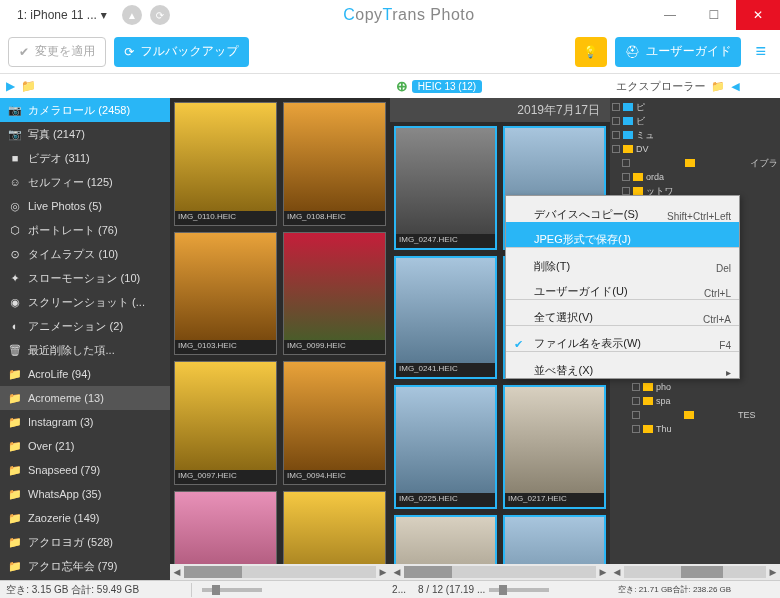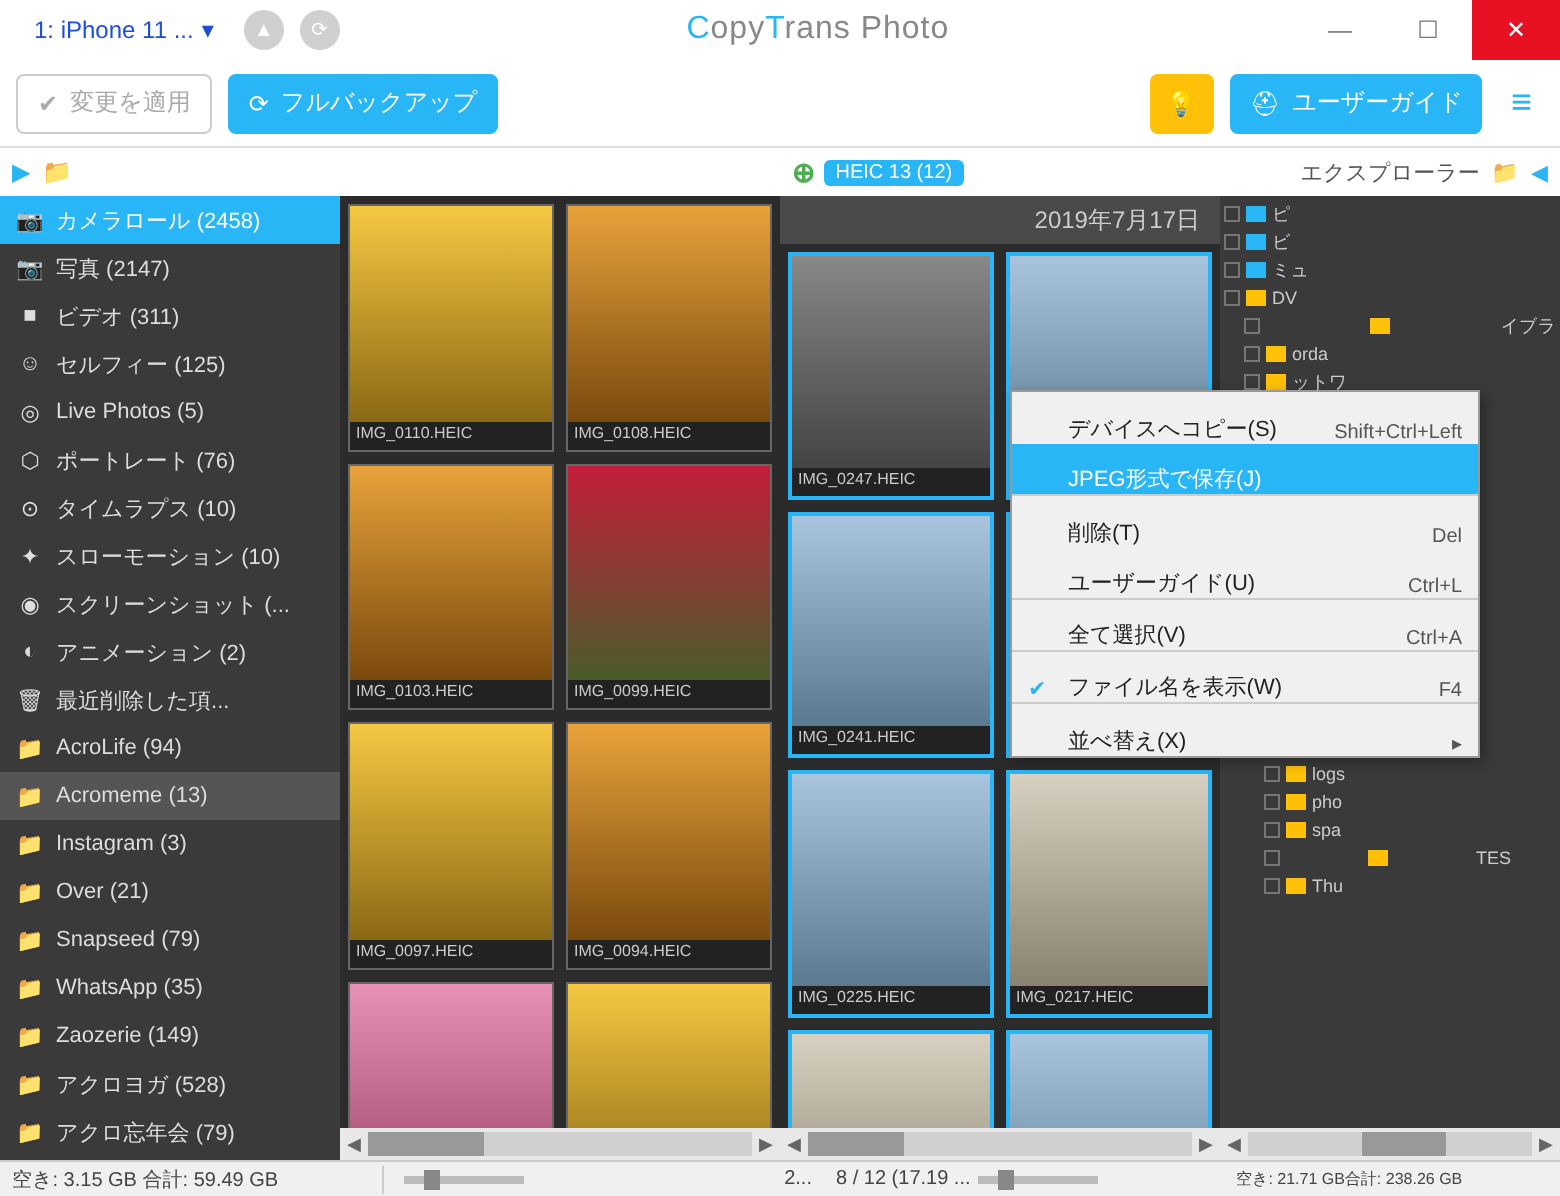--- a/index.html
+++ b/index.html
@@ -1,18 +1,18 @@
 <!DOCTYPE html>
 <html><head>
 <meta charset="utf-8">
 <style>
 * { margin: 0; padding: 0; box-sizing: border-box; font-family: "Segoe UI", Meiryo, sans-serif; }
 html, body { width: 780px; height: 598px; overflow: hidden; background: #fff; }
 .titlebar { height: 30px; background: #fff; display: flex; align-items: center; }
-.device-dd { margin-left: 10px; color: #1d4ed8; font-size: 12px; display: flex; align-items: center; gap: 4px; padding: 2px 6px; border: 1px solid transparent; }
+.device-dd { margin-left: 10px; color: #404040; font-size: 12px; display: flex; align-items: center; gap: 4px; padding: 2px 6px; border: 1px solid transparent; }
 .tb-round { width: 20px; height: 20px; border-radius: 50%; background: #d0d0d0; margin-left: 8px; display: flex; align-items: center; justify-content: center; color: #fff; font-size: 10px; }
 .title-center { flex: 1; display: flex; align-items: center; justify-content: center; gap: 6px; color: #888; font-size: 16px; letter-spacing: 0.5px; }
 .title-center .ct-highlight { color: #29b6f6; }
 .winbtns { display: flex; }
 .winbtn { width: 44px; height: 30px; display: flex; align-items: center; justify-content: center; color: #777; font-size: 12px; }
 .winbtn.close { background: #e81123; color: #fff; }
 .toolbar { height: 44px; background: #fff; border-bottom: 1px solid #e0e0e0; display: flex; align-items: center; padding: 0 8px; gap: 8px; }
 .btn { height: 30px; border-radius: 4px; display: flex; align-items: center; gap: 6px; padding: 0 10px; font-size: 12px; color: #fff; }
 .btn-apply { border: 1px solid #ccc; color: #aaa; }
 .btn-backup { background: #29b6f6; }
@@ -285,21 +285,21 @@
     <div class="hscroll">
       <div class="arrow">◀</div>
         <div class="track">
           <div class="handle" style="left:0;width:25%"></div>
         </div>
         <div class="arrow">▶</div>
     </div>
   </div>
 
   <div class="panel panel-right">
-    <div class="panel-head" style="justify-content:flex-end;gap:6px">
+    <div class="panel-head" style="justify-content:flex-start;gap:6px">
       <span>エクスプローラー</span>
       <span style="color:#4caf50">📁</span>
       <span style="color:#29b6f6">◀</span>
     </div>
     <div class="tree" id="tree">
         <div class="tree-row" style="padding-left: 0px;">
           <span class="tree-sq"></span>
           <span class="tree-folder blue"></span>
           <span>ピ</span>
         </div>
@@ -390,25 +390,20 @@
         </div>
         <div class="tree-row" style="padding-left: 20px;">
           <span class="tree-sq"></span>
           <span class="tree-folder"></span>
           <span>BB-</span>
         </div>
         <div class="tree-row" style="padding-left: 20px;">
           <span class="tree-sq"></span>
           <span class="tree-folder"></span>
           <span>CTS</span>
-        </div>
-        <div class="tree-row" style="padding-left: 20px;">
-          <span class="tree-sq"></span>
-          <span class="tree-folder"></span>
-          <span>logs</span>
         </div>
         <div class="tree-row" style="padding-left: 20px;">
           <span class="tree-sq"></span>
           <span class="tree-folder"></span>
           <span>pho</span>
         </div>
         <div class="tree-row" style="padding-left: 20px;">
           <span class="tree-sq"></span>
           <span class="tree-folder"></span>
           <span>spa</span>

